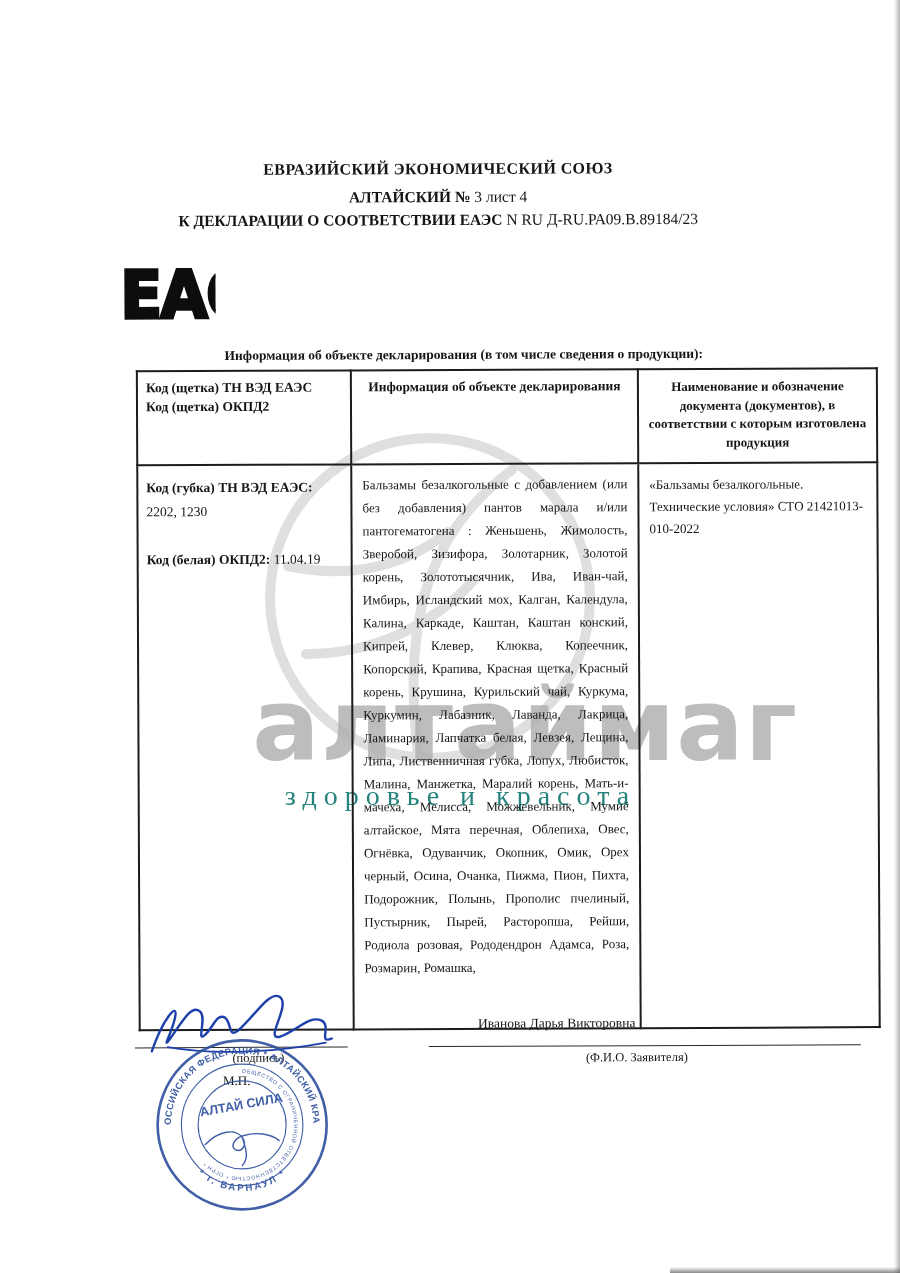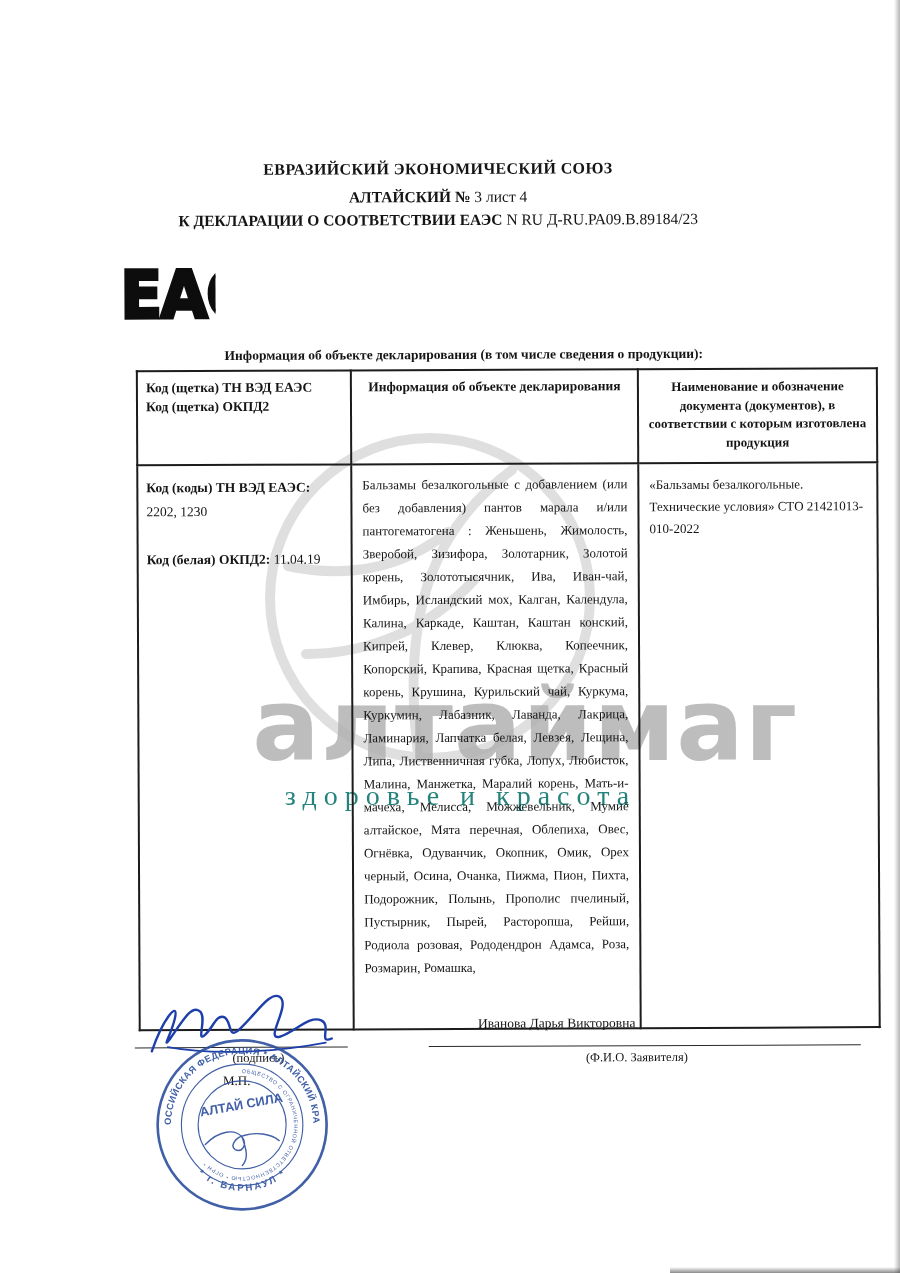--- a/index.html
+++ b/index.html
@@ -115,21 +115,21 @@
           <tr class="hrow">
         <td class="c1">
           <div>Код (щетка) ТН ВЭД ЕАЭС</div>
           <div>Код (щетка) ОКПД2</div>
         </td>
         <td class="c2">Информация об объекте декларирования</td>
         <td class="c3">Наименование и обозначение документа (документов), в соответствии с которым изготовлена продукция</td>
       </tr>
       <tr class="brow">
         <td class="c1">
-          <div><span class="b">Код (коды) ТН ВЭД ЕАЭС:</span><br>
+          <div><span class="b">Код (губка) ТН ВЭД ЕАЭС:</span><br>
             <span>2202, 1230</span>
           </div>
           <div class="codes-gap"></div>
           <div><span class="b">Код (белая) ОКПД2:</span><span> 11.04.19</span>
           </div>
         </td>
         <td class="c2">Бальзамы безалкогольные с добавлением (или без добавления) пантов марала и/или пантогематогена : Женьшень, Жимолость, Зверобой, Зизифора, Золотарник, Золотой корень, Золототысячник, Ива, Иван-чай, Имбирь, Исландский мох, Калган, Календула, Калина, Каркаде, Каштан, Каштан конский, Кипрей, Клевер, Клюква, Копеечник, Копорский, Крапива, Красная щетка, Красный корень, Крушина, Курильский чай, Куркума, Куркумин, Лабазник, Лаванда, Лакрица, Ламинария, Лапчатка белая, Левзея, Лещина, Липа, Лиственничная губка, Лопух, Любисток, Малина, Манжетка, Маралий корень, Мать-и-мачеха, Мелисса, Можжевельник, Мумиё алтайское, Мята перечная, Облепиха, Овес, Огнёвка, Одуванчик, Окопник, Омик, Орех черный, Осина, Очанка, Пижма, Пион, Пихта, Подорожник, Полынь, Прополис пчелиный, Пустырник, Пырей, Расторопша, Рейши, Родиола розовая, Рододендрон Адамса, Роза, Розмарин, Ромашка,</td>
         <td class="c3">«Бальзамы безалкогольные. Технические условия» СТО 21421013-010-2022</td>
       </tr>
     </tbody>

